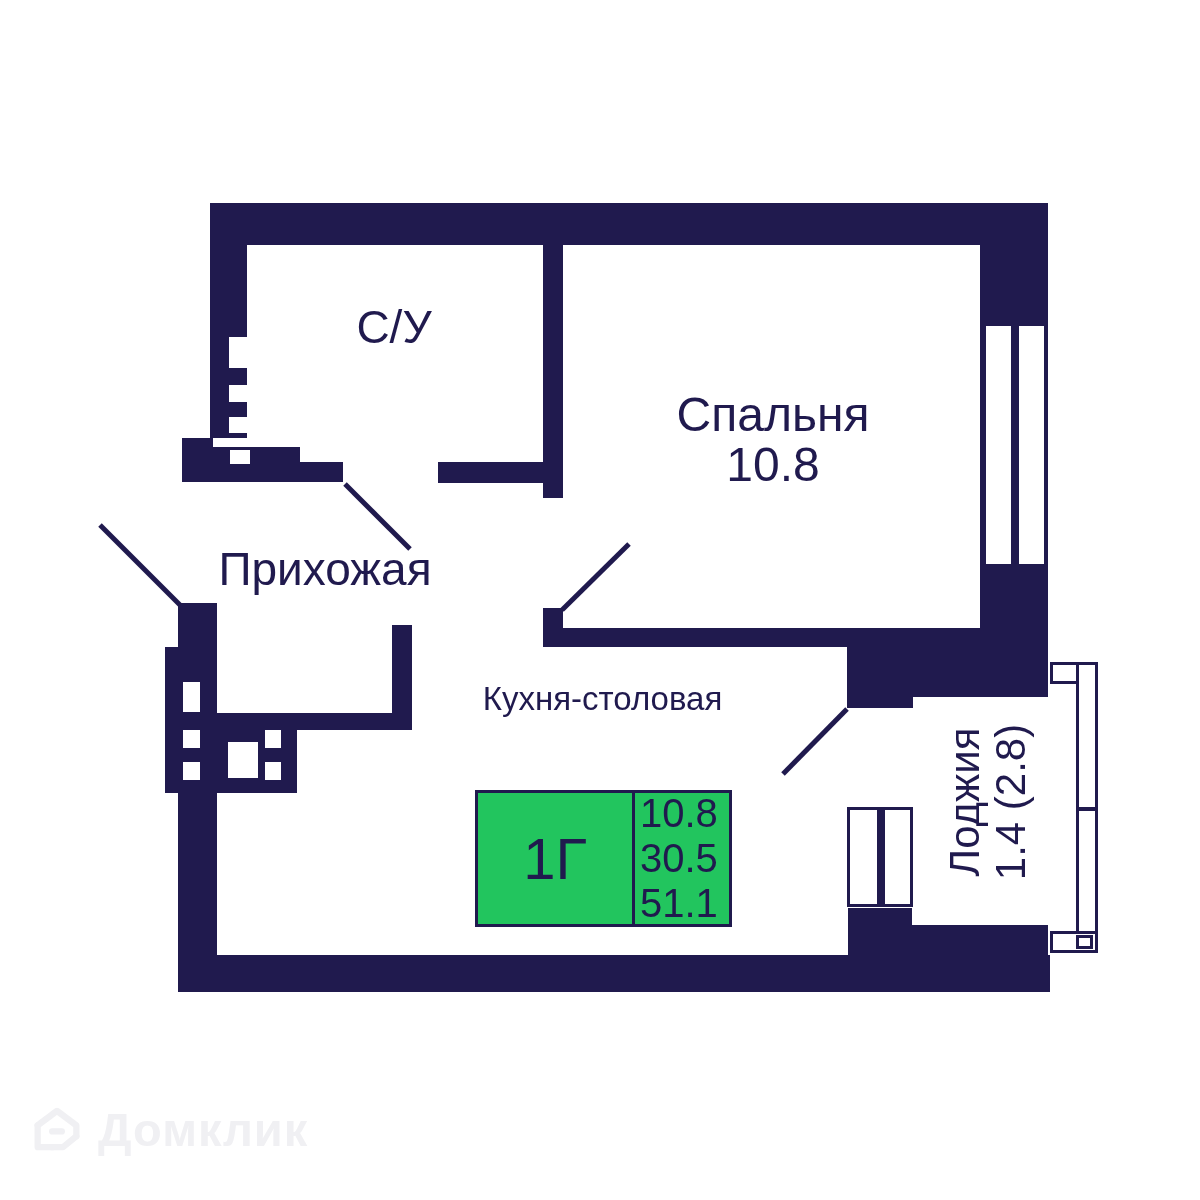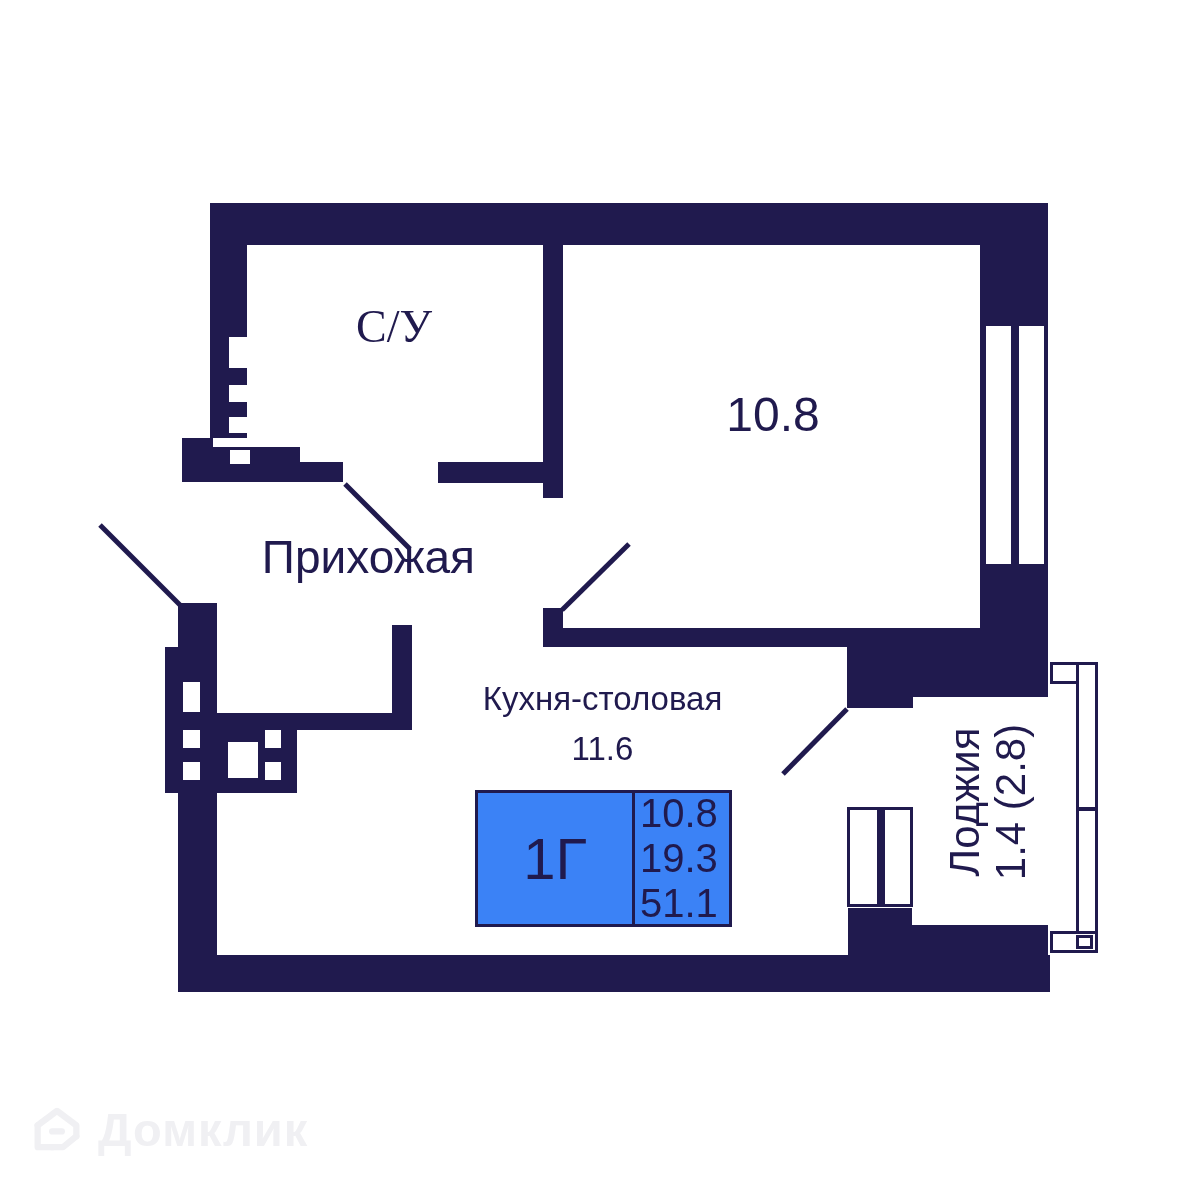--- a/index.html
+++ b/index.html
@@ -12,21 +12,21 @@
   .win{position:absolute;background:#ffffff;border:3px solid #201a4e;box-sizing:border-box;}
   .win .mullion-v{position:absolute;top:-1px;bottom:-1px;width:8px;background:#201a4e;}
   .rail{position:absolute;background:#ffffff;border:3px solid #201a4e;box-sizing:border-box;}
   .railcell{position:absolute;background:#ffffff;border:3px solid #201a4e;box-sizing:border-box;}
   .raildiv-h{position:absolute;left:-1px;right:-1px;height:4px;background:#201a4e;}
   .doors{position:absolute;left:0;top:0;}
   .room-label{position:absolute;text-align:center;color:#201a4e;}
   .room-label div{white-space:nowrap;}
   .stamp{
     position:absolute;left:475px;top:790px;width:257px;height:137px;
-    border:3px solid #201a4e;box-sizing:border-box;display:flex;background:#3b82f6;
+    border:3px solid #201a4e;box-sizing:border-box;display:flex;background:#22c55e;
   }
   .stamp-type{flex:1;display:flex;align-items:center;justify-content:center;font-size:58px;}
   .stamp-vals{width:97px;border-left:3px solid #201a4e;box-sizing:border-box;
     display:flex;flex-direction:column;justify-content:center;padding-left:5px;font-size:40px;line-height:45px;}
   .wm{position:absolute;left:28px;top:1100px;display:flex;align-items:center;gap:12px;color:#f0f0f3;}
   .wm-text{font-size:47px;font-weight:bold;letter-spacing:1px;}
 </style>
 </head>
 <body>
 
@@ -79,47 +79,47 @@
   <div class="rail" style="left:1050px;top:931px;width:48px;height:22px;"></div>
   <div class="railcell" style="left:1076px;top:935px;width:17px;height:14px;"></div>
 
   <svg class="doors" width="1200" height="1200" viewBox="0 0 1200 1200">
     <line x1="100" y1="525" x2="180" y2="605" stroke="#201a4e" stroke-width="5"></line>
     <line x1="345" y1="484" x2="410" y2="549" stroke="#201a4e" stroke-width="5"></line>
     <line x1="562" y1="610" x2="629" y2="544" stroke="#201a4e" stroke-width="5"></line>
     <line x1="783" y1="774" x2="847" y2="709" stroke="#201a4e" stroke-width="5"></line>
   </svg>
 
-  <div class="room-label" style="left:294px;top:302px;width:200px;font-size:46px;line-height:50px;font-family:Liberation Serif, serif;">
+  <div class="room-label" style="left:294px;top:302px;width:200px;font-size:46px;line-height:50px;">
     <div>С/У</div>
   </div>
 
   <div class="room-label" style="left:620px;top:390px;width:306px;font-size:48px;line-height:50px;">
+    <div>Спальня</div>
     <div>10.8</div>
   </div>
 
-  <div class="room-label" style="left:175px;top:532px;width:300px;font-size:46px;line-height:50px;text-align:right;">
+  <div class="room-label" style="left:175px;top:544px;width:300px;font-size:46px;line-height:50px;">
     <div>Прихожая</div>
   </div>
 
   <div class="room-label" style="left:400px;top:674px;width:405px;font-size:33px;line-height:50px;">
     <div>Кухня-столовая</div>
-    <div>11.6</div>
   </div>
 
   <div class="room-label" style="left:868px;top:754px;width:240px;height:96px;font-size:42px;line-height:46px;transform:rotate(-90deg);display:flex;flex-direction:column;justify-content:center;">
     <div>Лоджия</div>
     <div>1.4 (2.8)</div>
   </div>
 
   <div class="stamp">
     <div class="stamp-type">1Г</div>
     <div class="stamp-vals">
       <div>10.8</div>
-      <div>19.3</div>
+      <div>30.5</div>
       <div>51.1</div>
     </div>
   </div>
 
   <div class="wm">
     <svg width="58" height="58" viewBox="0 0 24 24" fill="none" stroke="#f0f0f3" stroke-width="2.6" stroke-linecap="round" stroke-linejoin="round">
       <path d="M4 10.5 L12 4.5 L20 10.5 V15"></path>
       <path d="M4 10.5 V19.5 H10"></path>
       <path d="M20 15 L14.5 19.5 H10"></path>
       <path d="M10 13 h4"></path>

